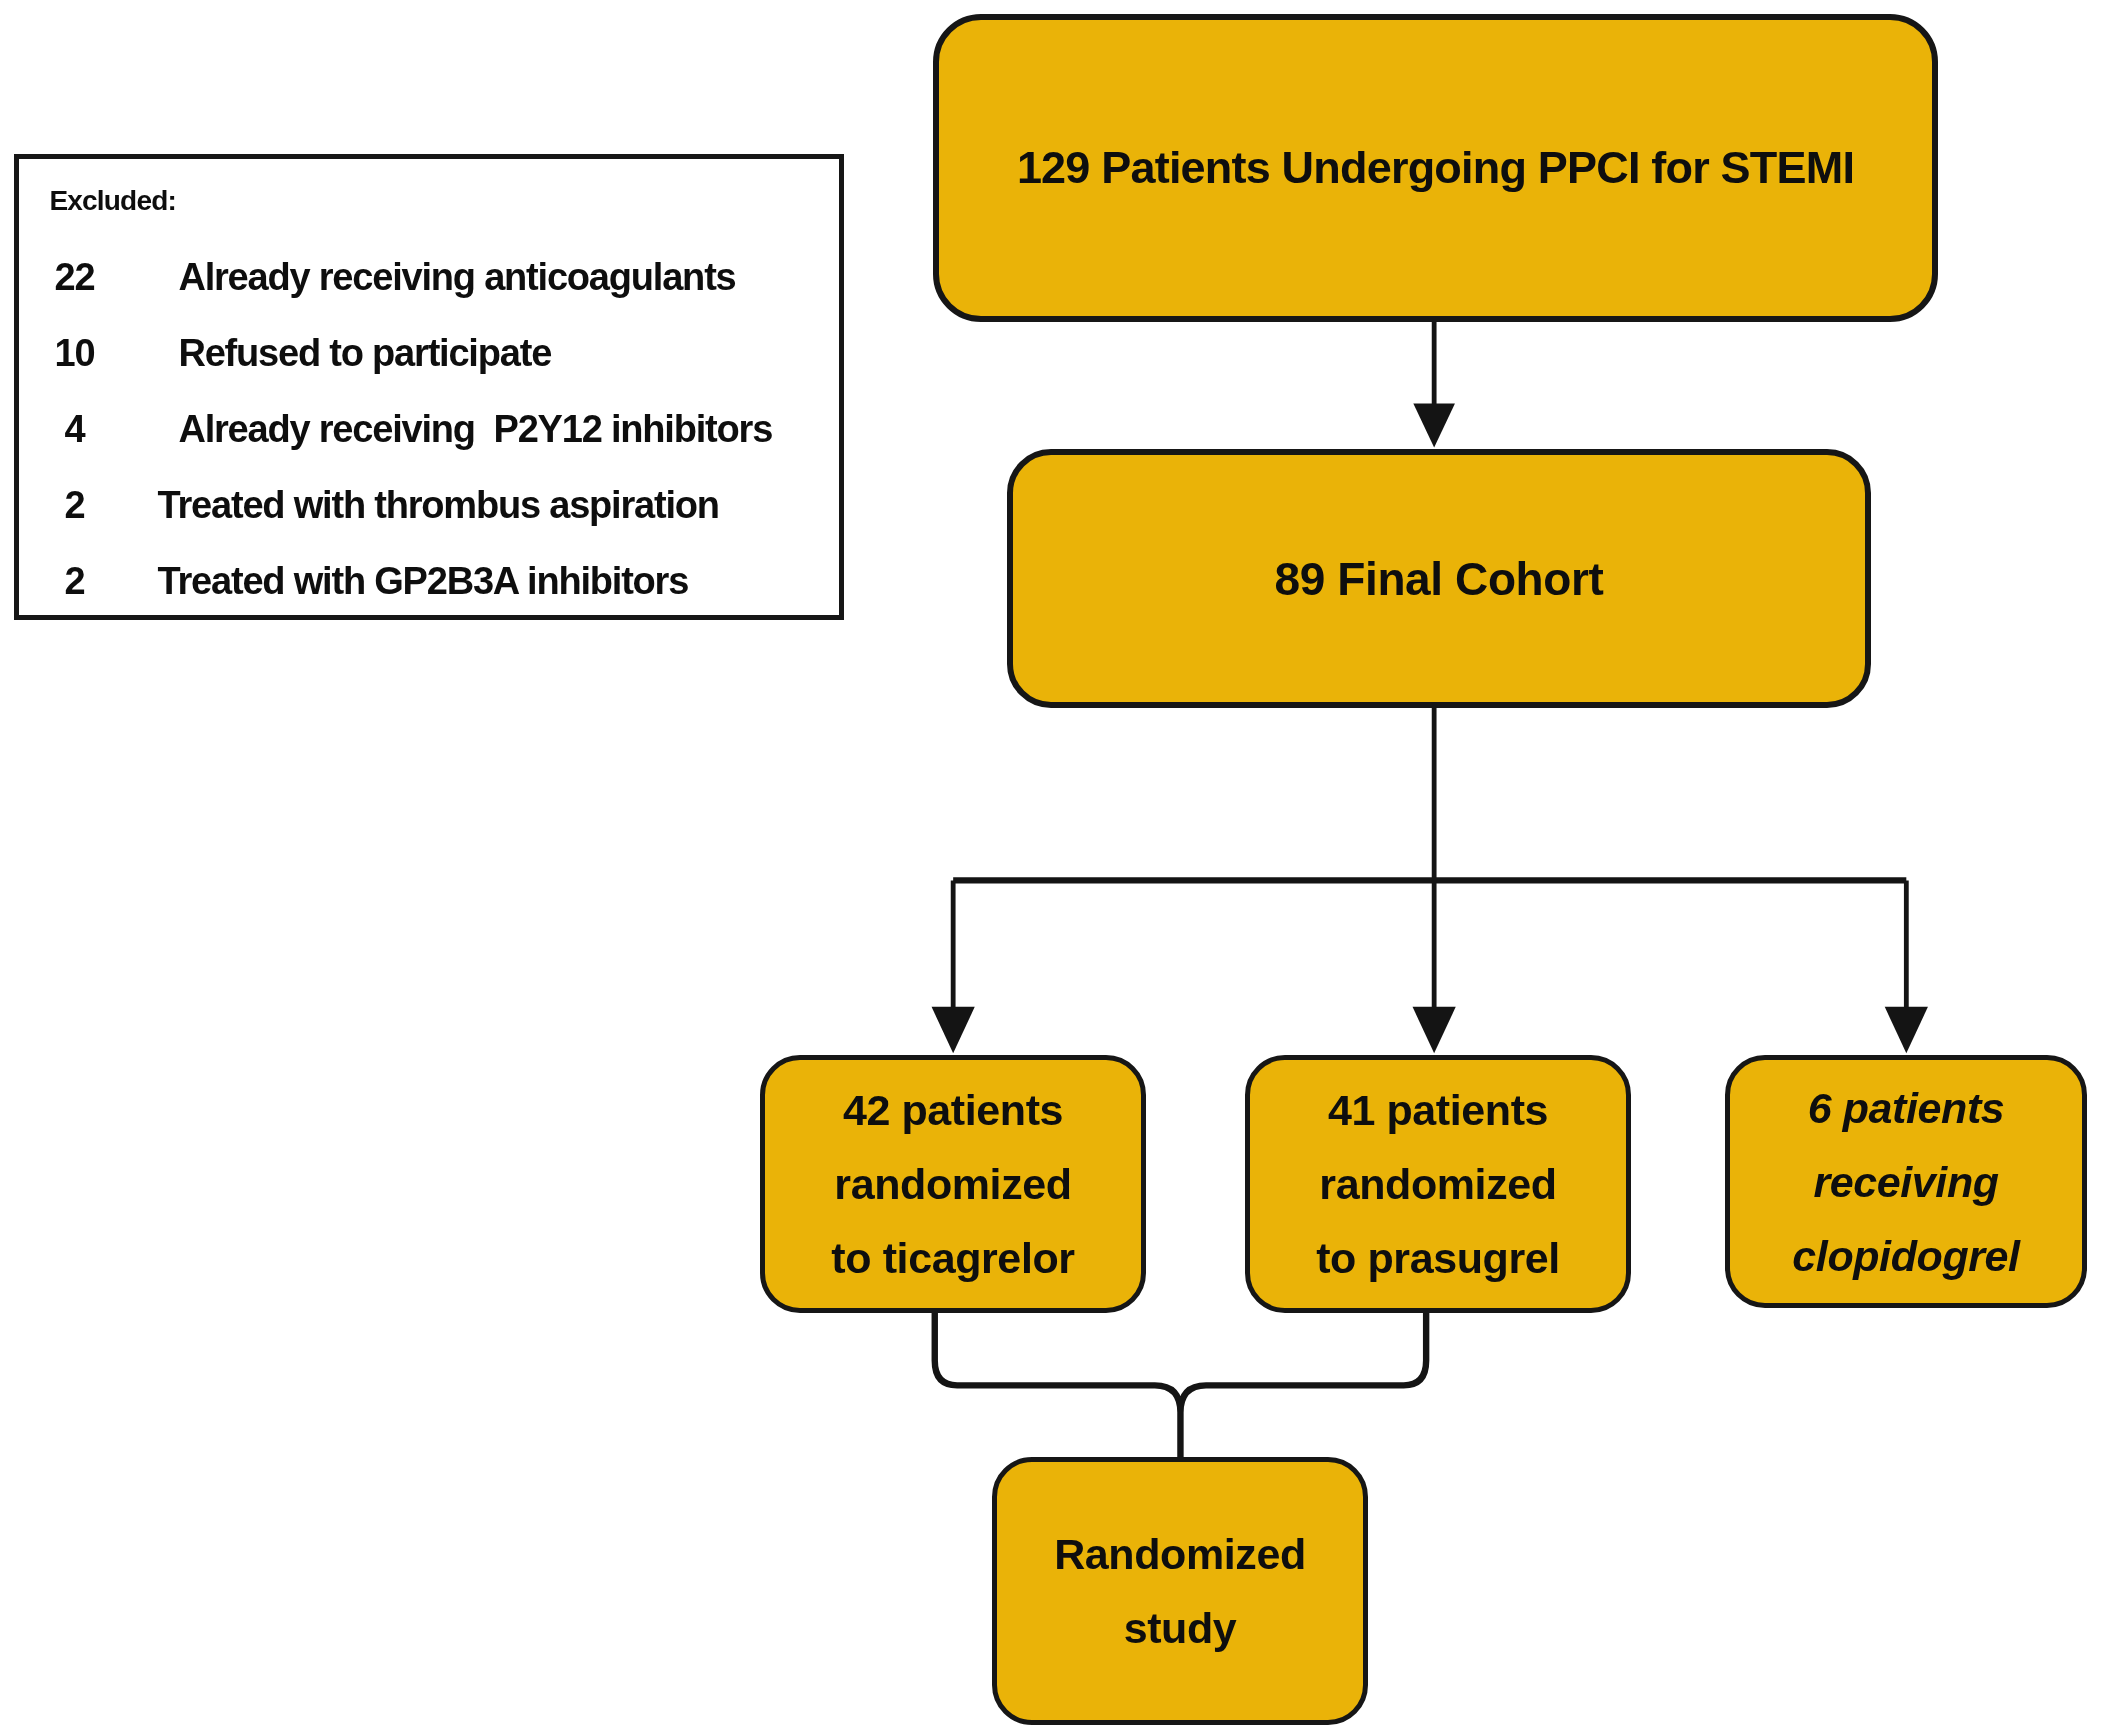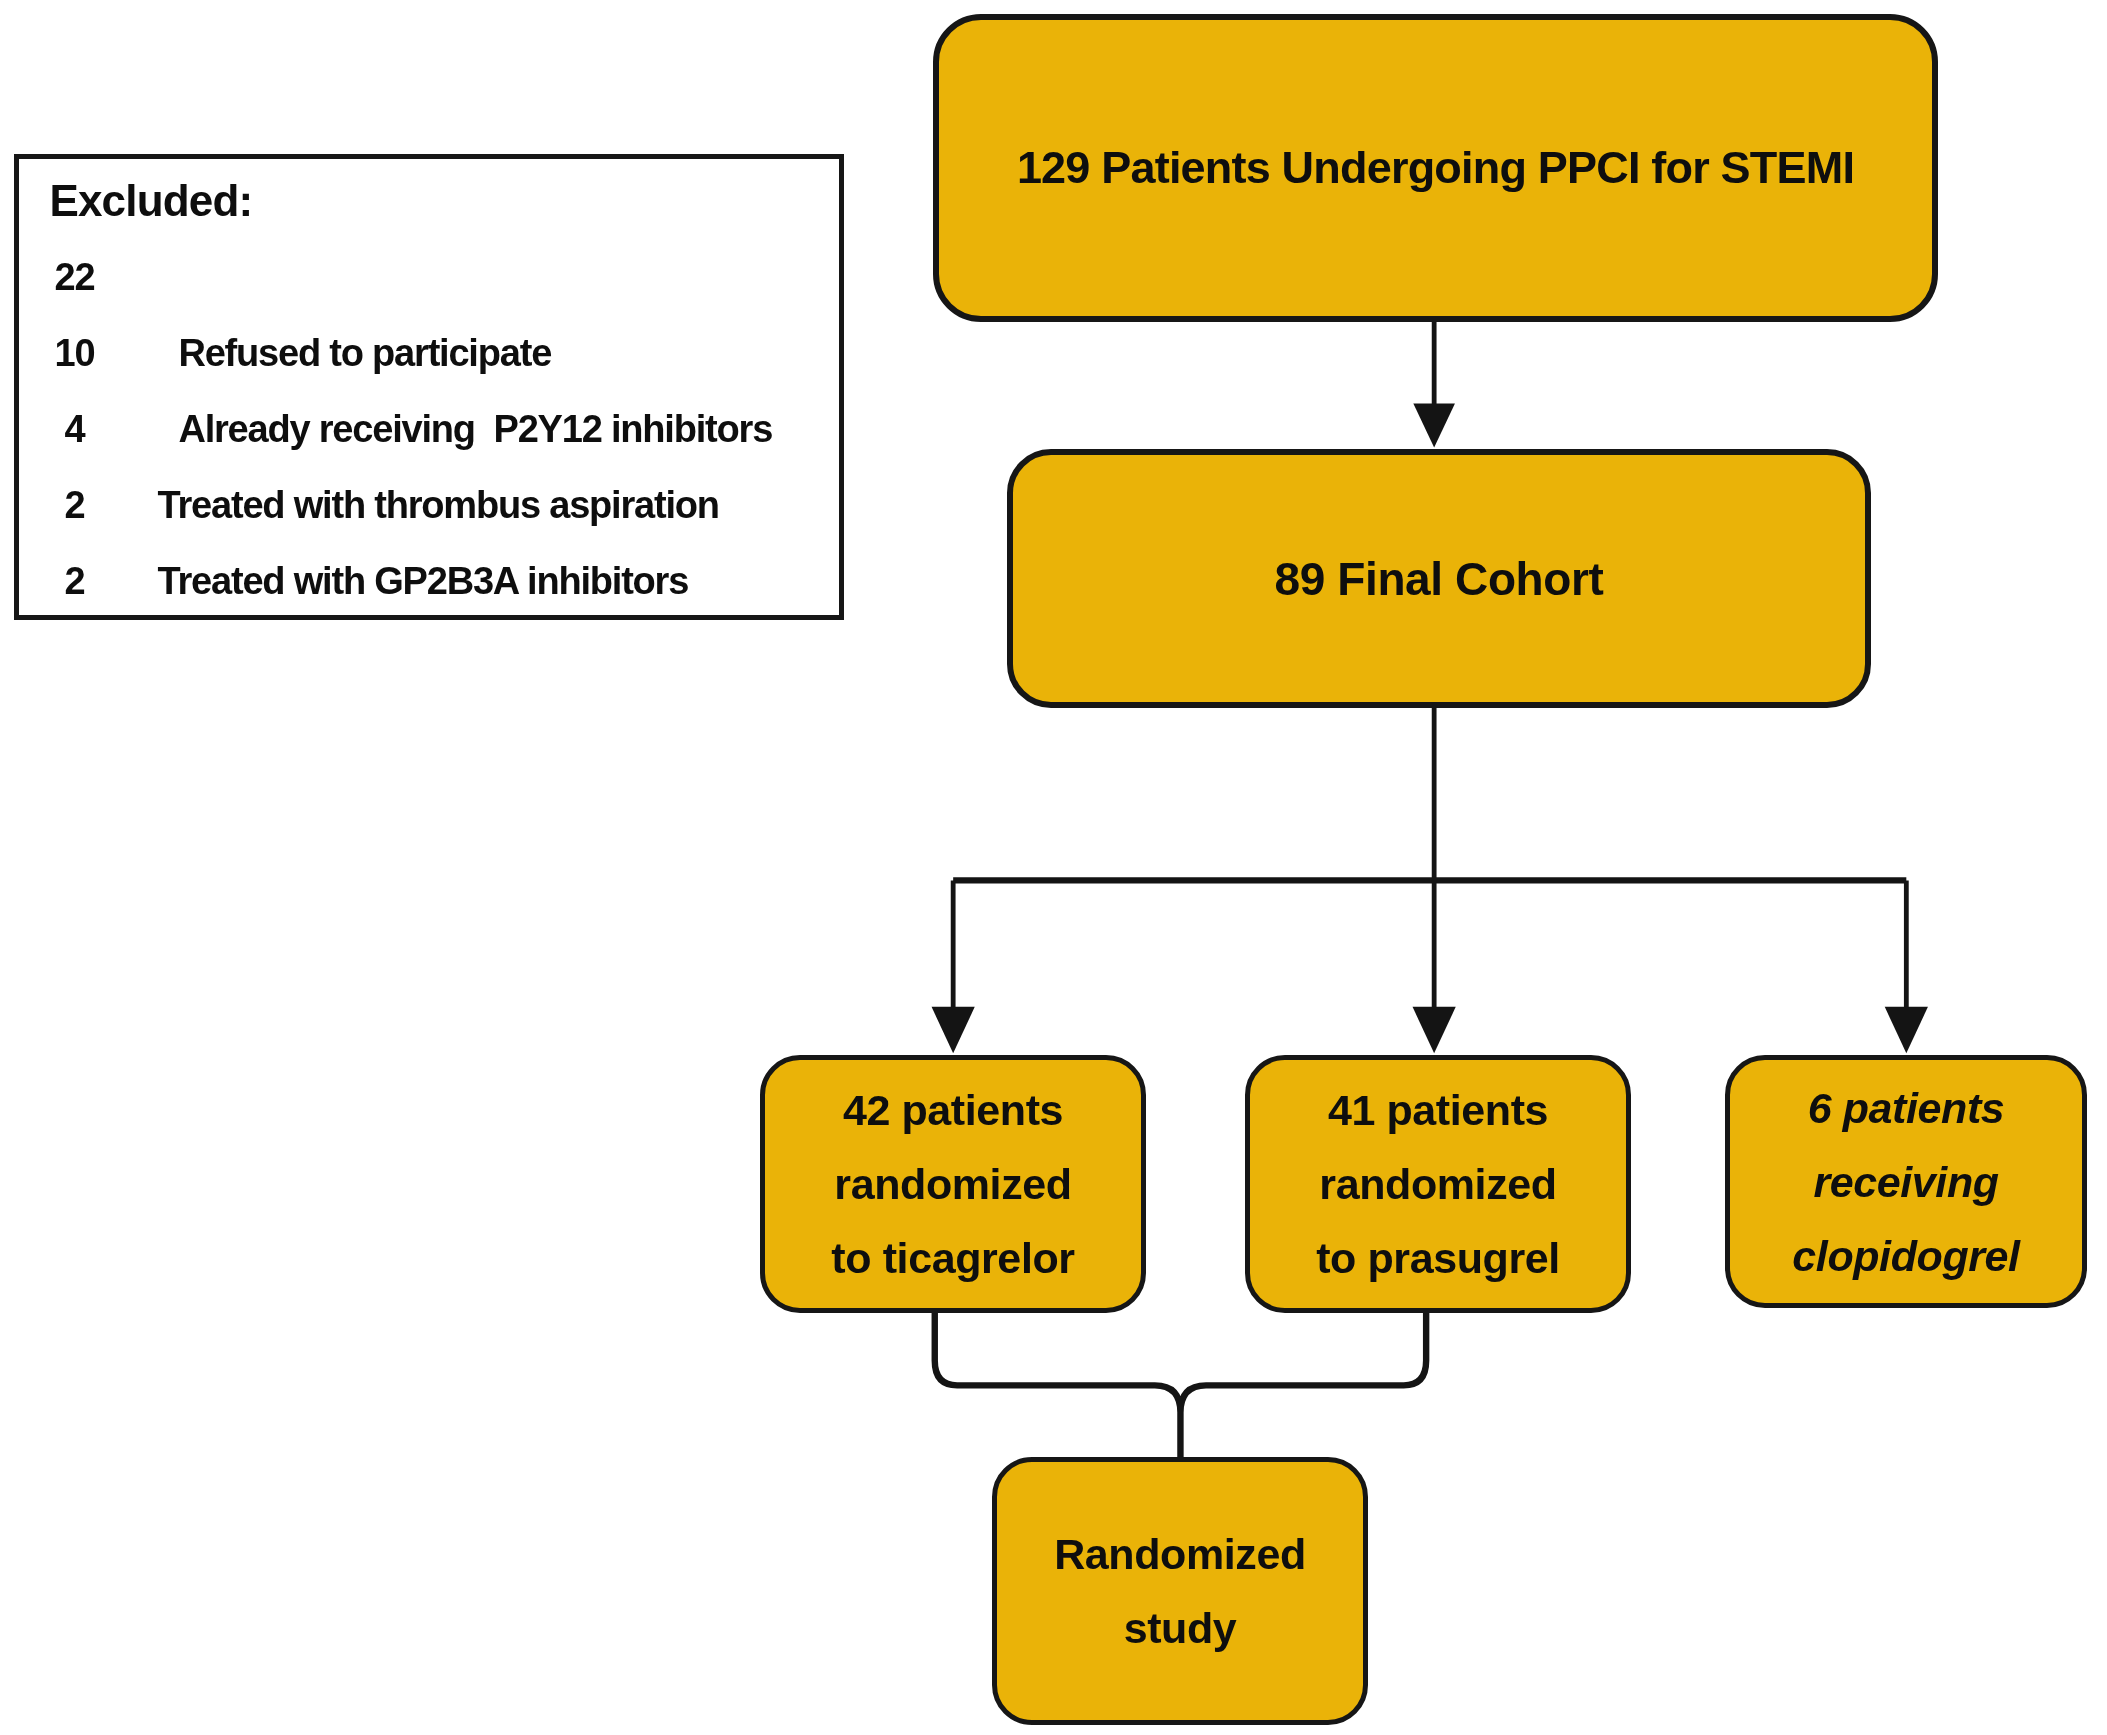--- a/index.html
+++ b/index.html
@@ -35,21 +35,21 @@
   .node-randomized{left:992px;top:1457px;width:376px;height:268px;border-width:5.6px;border-radius:40px;font-size:43px;}
   .excluded{
     position:absolute;
     box-sizing:border-box;
     left:14.4px;top:154px;width:830px;height:466px;
     border:5.6px solid #161616;
     background:#ffffff;
     padding:4px 12.8px 0 30px;
     font-weight:700;
   }
-  .excluded-title{font-size:44px;line-height:76px;letter-spacing:-0.8px;white-space:pre;}
+  .excluded-title{font-size:28px;line-height:76px;letter-spacing:-0.8px;white-space:pre;}
   .excluded-row{display:flex;font-size:38px;line-height:76px;letter-spacing:-1.2px;gap:47px;}
   .excluded-num{flex:0 0 50px;text-align:center;white-space:pre;}
   .excluded-label{margin-left:32px;white-space:pre;}
   .excluded-row.tight .excluded-label{margin-left:11.2px;}
 </style>
 </head>
 <body>
 
 <div class="canvas">
 
@@ -74,20 +74,21 @@
       <polygon points="1164,1258 1218,1258 1191,1316"></polygon>
       <polygon points="1765,1258 1819,1258 1792,1316"></polygon>
       <polygon points="2355,1258 2409,1258 2382,1316"></polygon>
     </g>
   </svg>
 
   <div class="excluded">
     <div class="excluded-title">Excluded:</div>
     <div class="excluded-row">
       <span class="excluded-num">22</span>
+      <span class="excluded-label">Already receiving anticoagulants</span>
     </div>
     <div class="excluded-row">
       <span class="excluded-num">10</span>
       <span class="excluded-label">Refused to participate</span>
     </div>
     <div class="excluded-row">
       <span class="excluded-num">4</span>
       <span class="excluded-label">Already receiving  P2Y12 inhibitors</span>
     </div>
     <div class="excluded-row tight">

